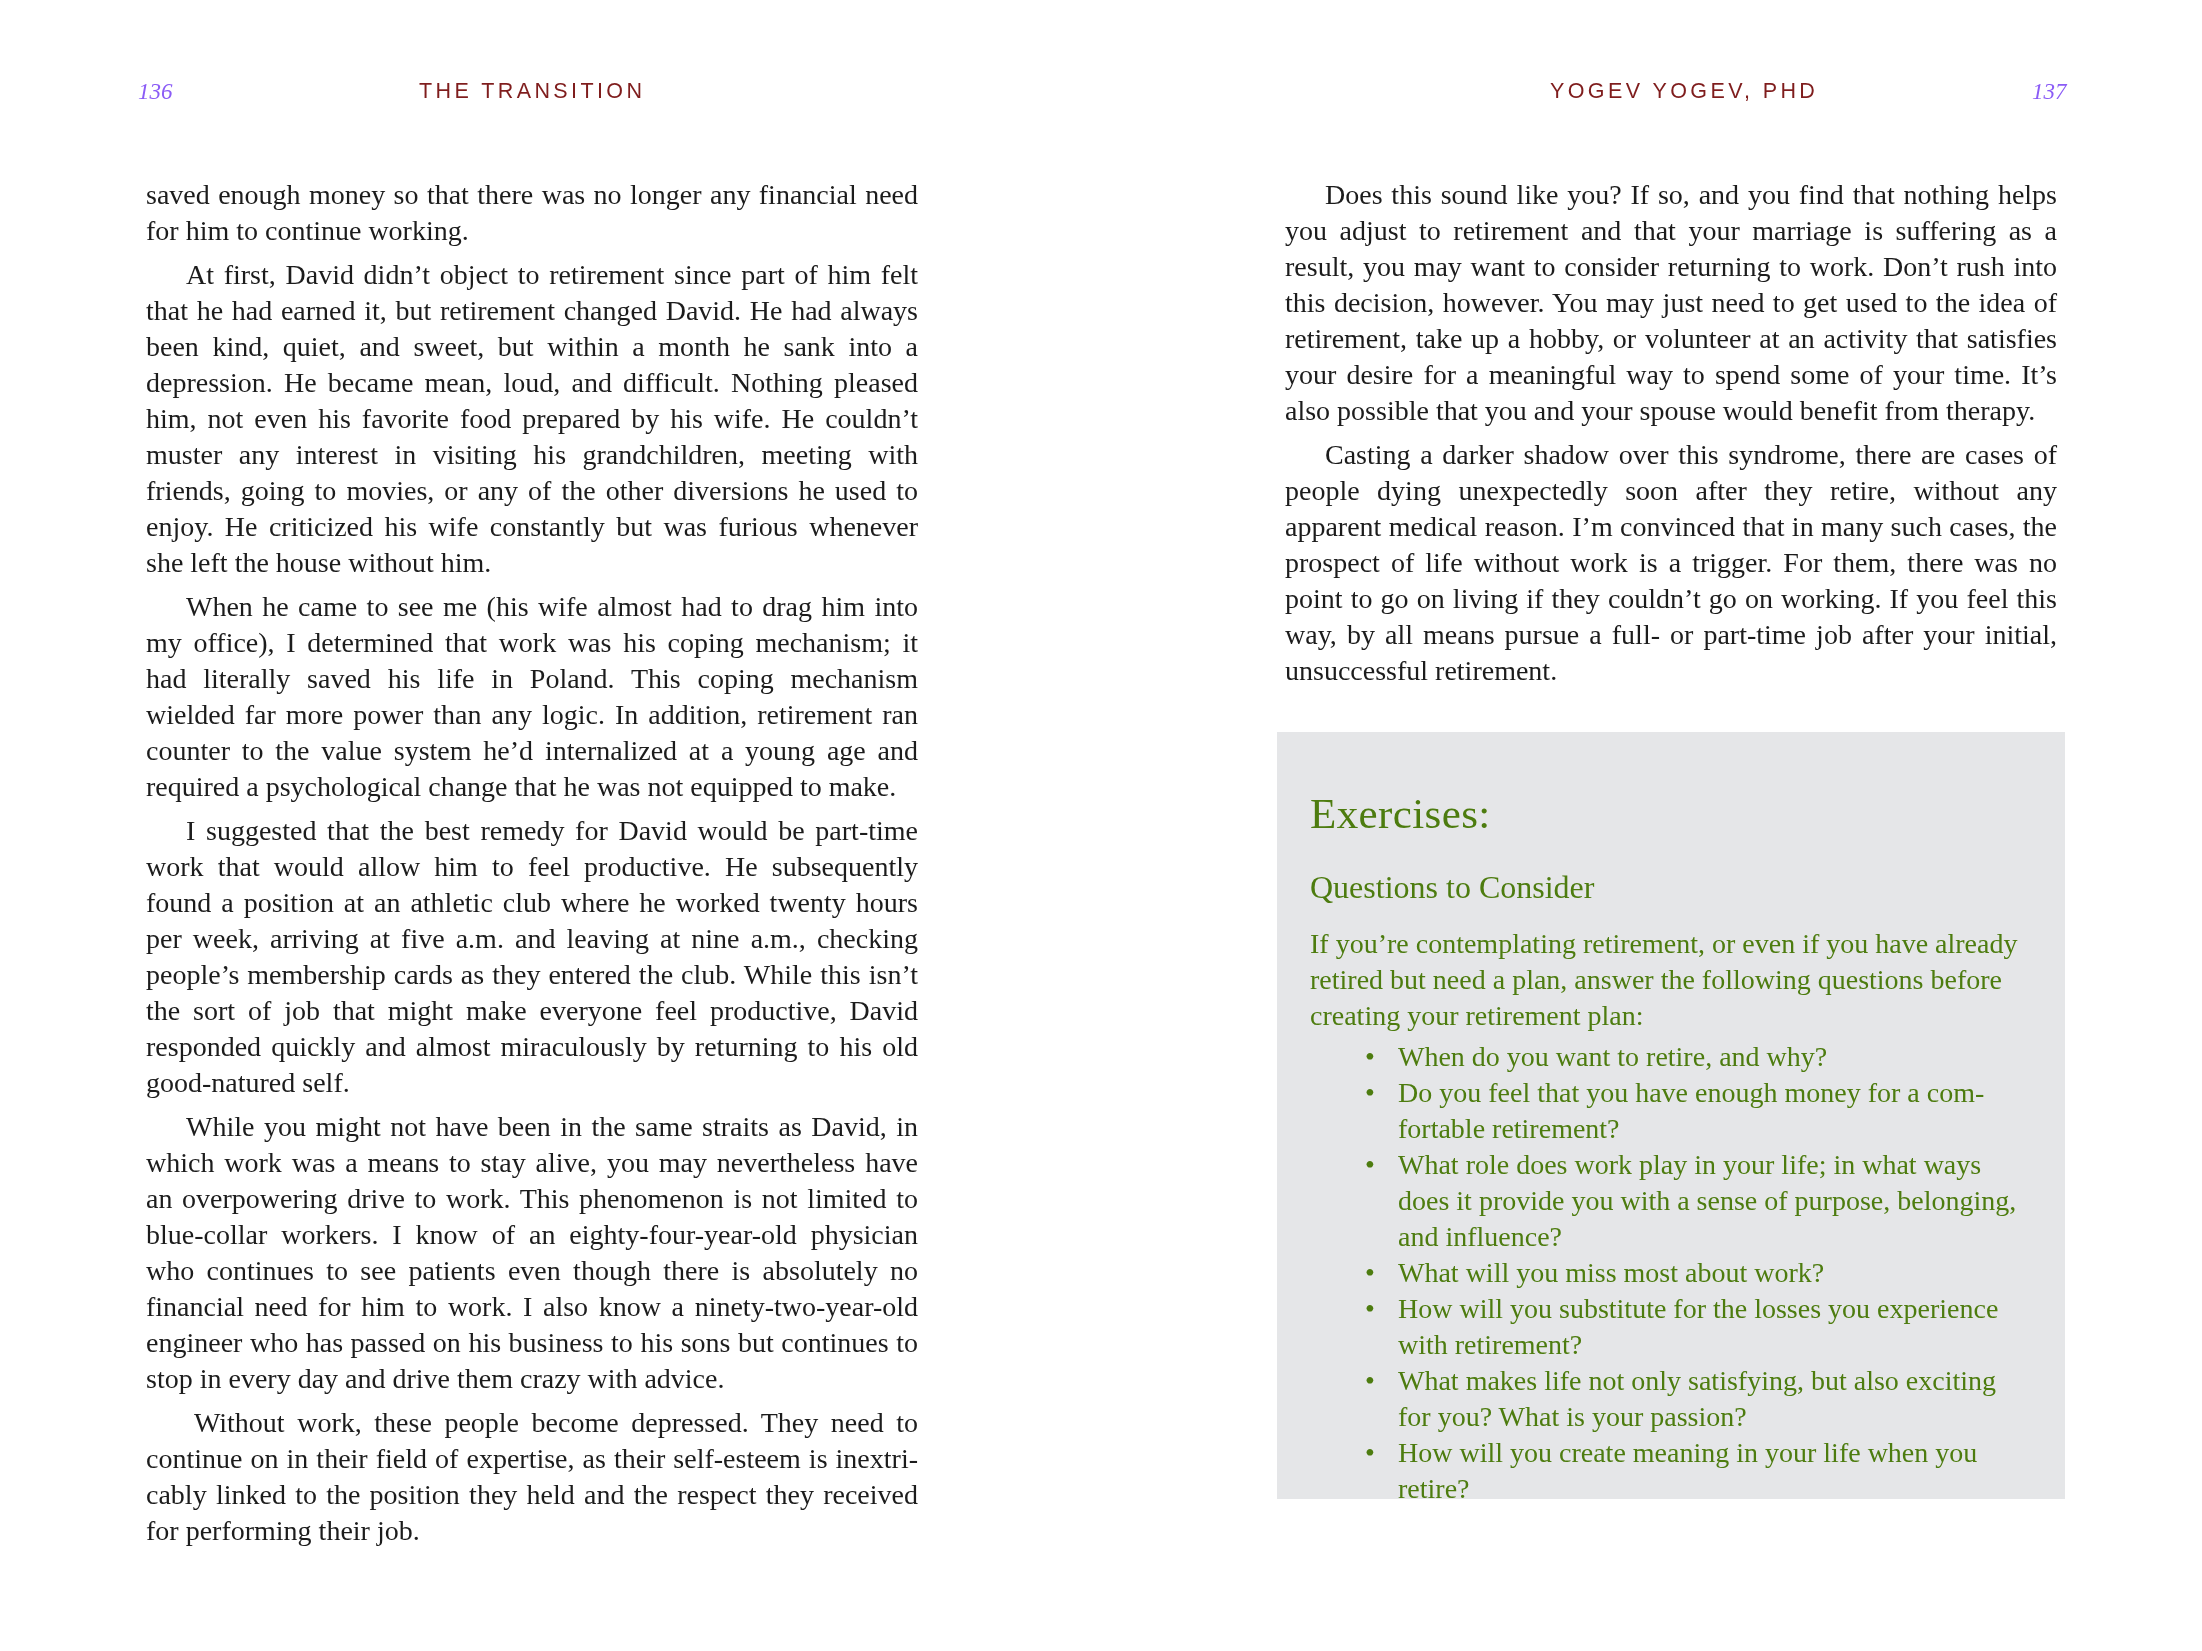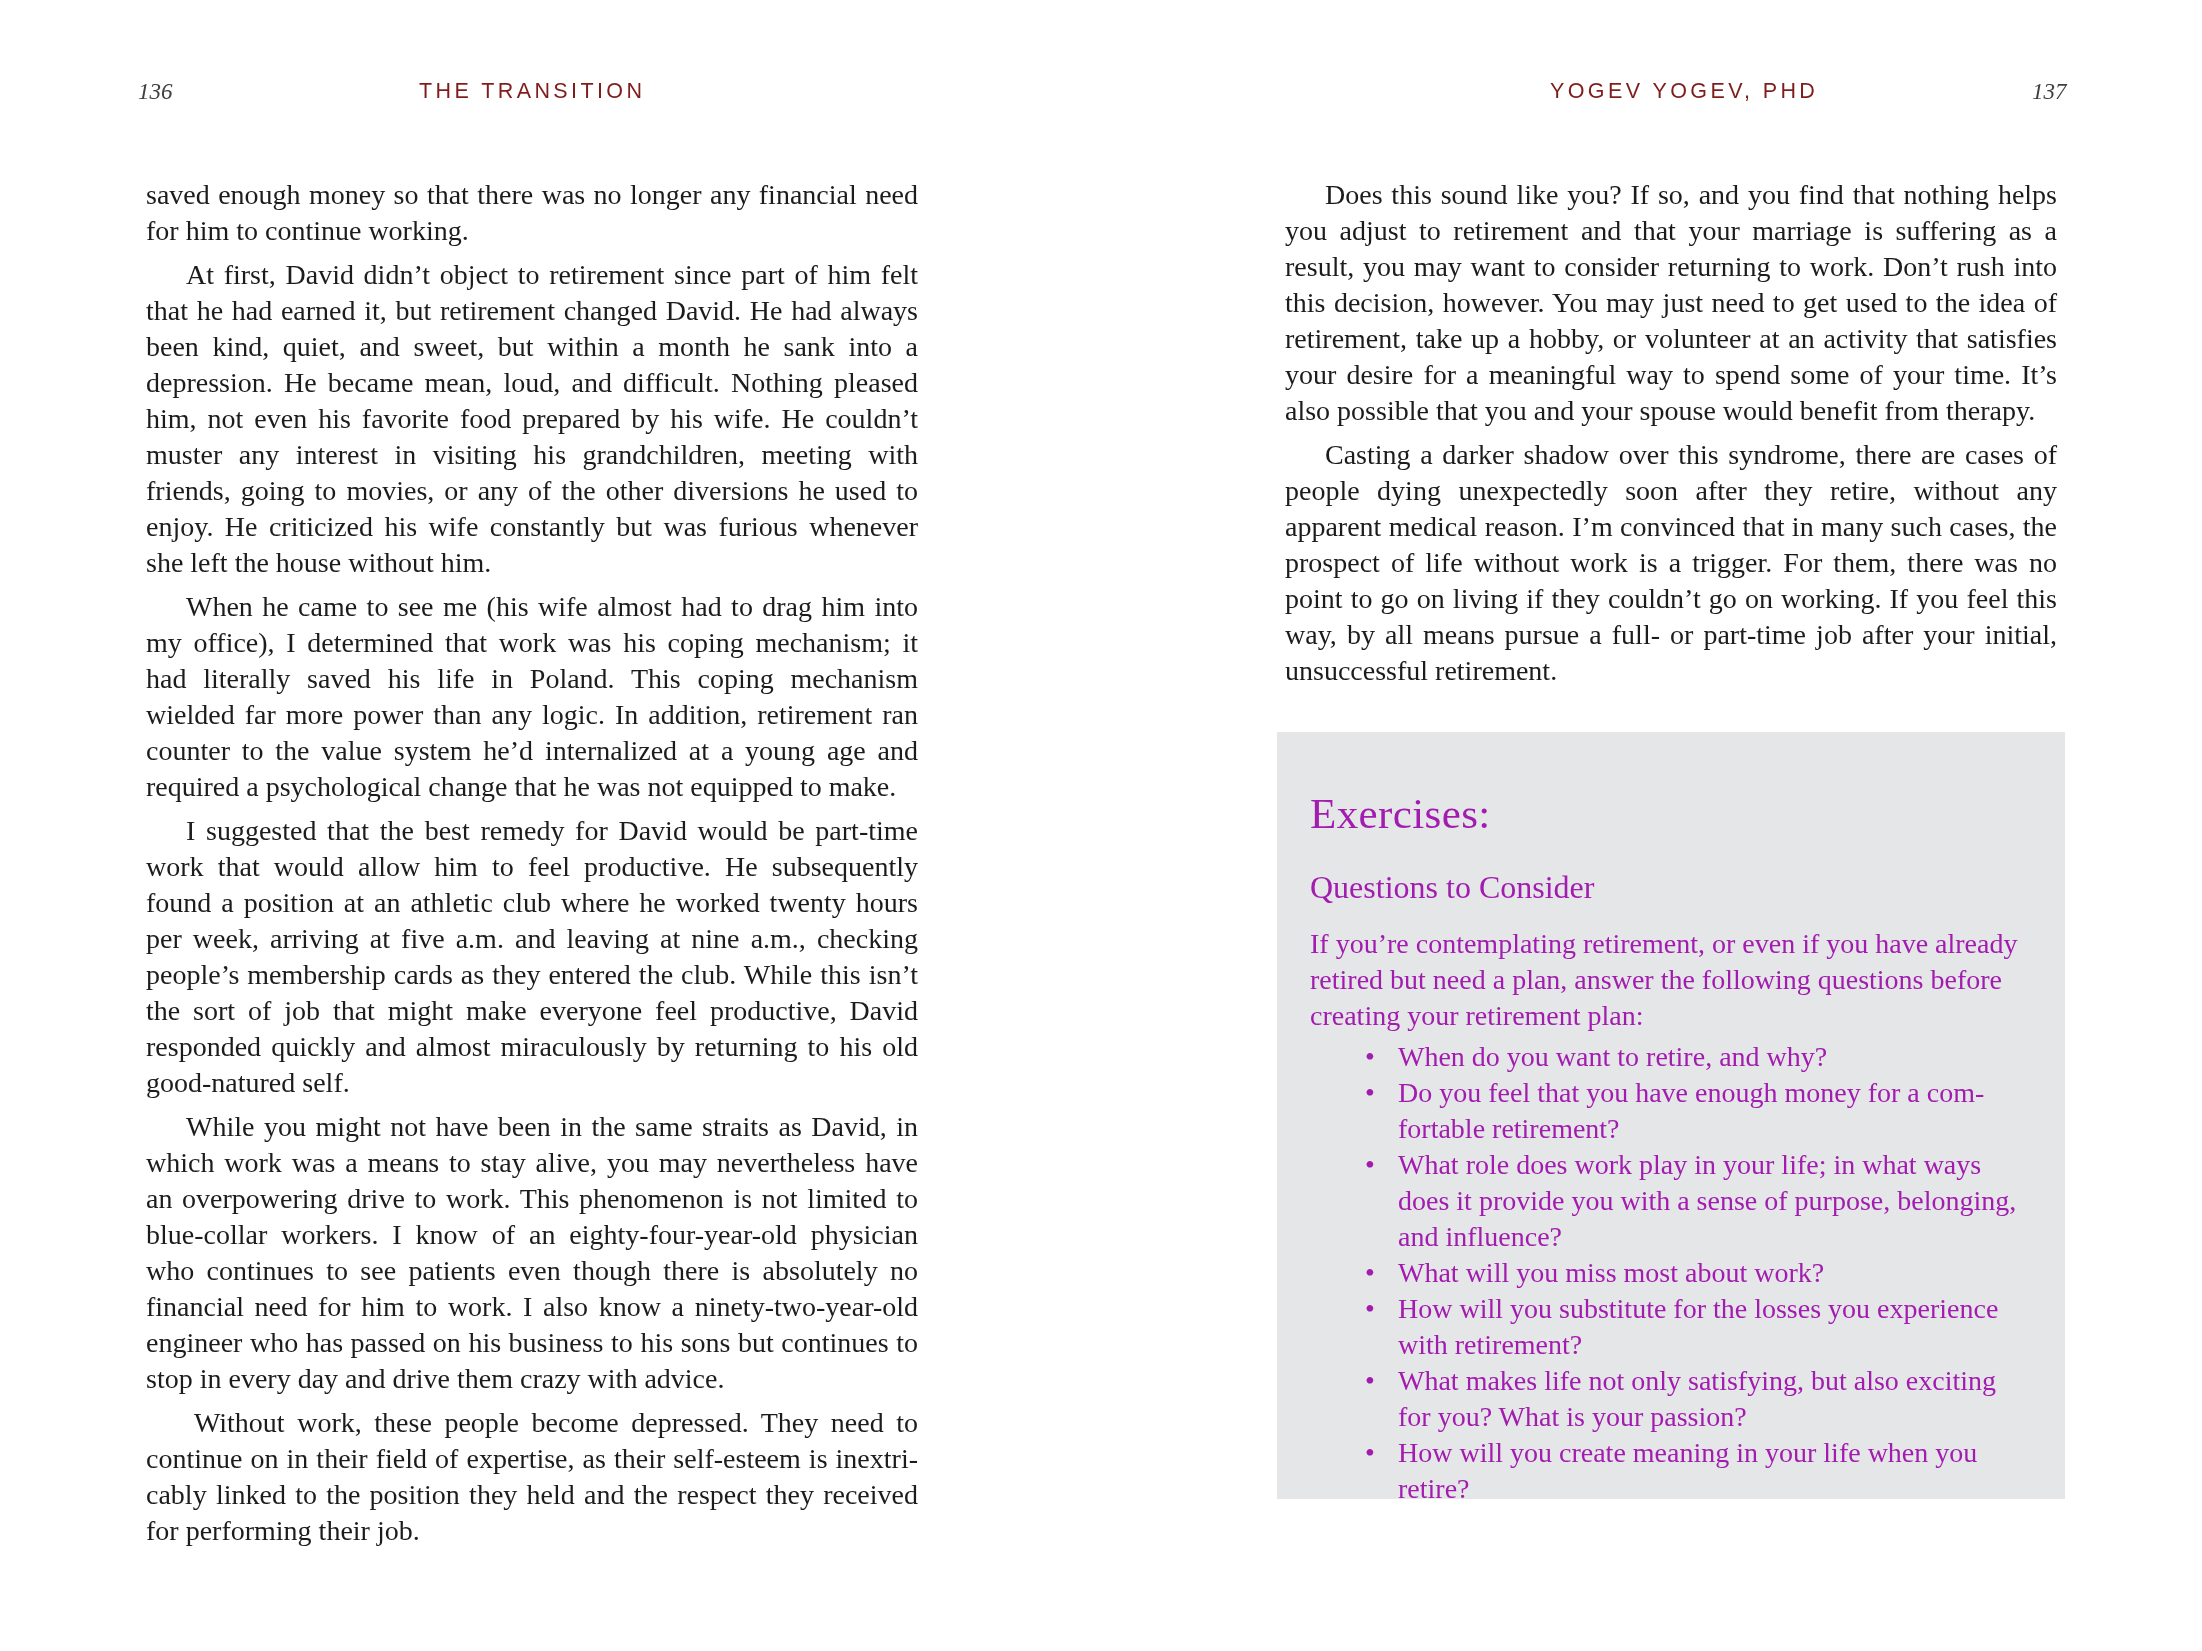--- a/index.html
+++ b/index.html
@@ -1,25 +1,25 @@
 <!DOCTYPE html>
 <html style="font-size:13.8px"><head>
 <meta charset="utf-8">
 <style>
   html, body { margin:0; padding:0; background:#ffffff; }
   body { width:2203px; height:1652px; position:relative; overflow:hidden; color:#1a1a1a; }
   .page { position:absolute; top:0; height:1652px; }
   #left-page { left:0; width:1101px; }
   #right-page { left:1101px; width:1101px; }
-  .folio { position:absolute; top:79px; font-family:"Liberation Serif", serif; font-style:italic; font-size:23px; color:#404040; }
+  .folio { position:absolute; top:79px; font-family:"Liberation Serif", serif; font-style:italic; font-size:23px; color:#8b5cf6; }
   .running-head { position:absolute; top:79px; font-family:"Liberation Sans", sans-serif; font-size:21.5px; letter-spacing:3.4px; color:#7f1d1d; }
   .text-block { position:absolute; font-family:"Liberation Serif", serif; font-size:28px; line-height:36px; text-align:justify; color:#1c1c1c; }
   .text-block p { margin:8px; text-indent:40px; hyphens:manual; }
   .text-block p.noindent { text-indent:0; }
-  .exercise-box { position:absolute; left:1277px; top:732px; width:788px; height:767px; background:#e5e6e8; box-sizing:border-box; padding:26px 40px 0 33px; font-family:"Liberation Serif", serif; color:#a21caf; }
+  .exercise-box { position:absolute; left:1277px; top:732px; width:788px; height:767px; background:#e5e6e8; box-sizing:border-box; padding:26px 40px 0 33px; font-family:"Liberation Serif", serif; color:#4d7c0f; }
   .ex-title { font-size:43px; line-height:52px; margin:30px 0 0 0; letter-spacing:0.4px; }
   .ex-sub { font-size:32px; line-height:43px; margin:26px 0 0 0; }
   .ex-intro { font-size:28px; line-height:36px; margin:17px 0 0 0; }
   .ex-list { list-style:none; margin:5.2px 0 0 0; padding:0 0 0 55px; font-size:28px; line-height:36px; }
   .ex-list li { position:relative; padding-left:33px; }
   .ex-list li .bullet { position:absolute; left:0; top:0; }
 </style>
 </head>
 <body>
 

